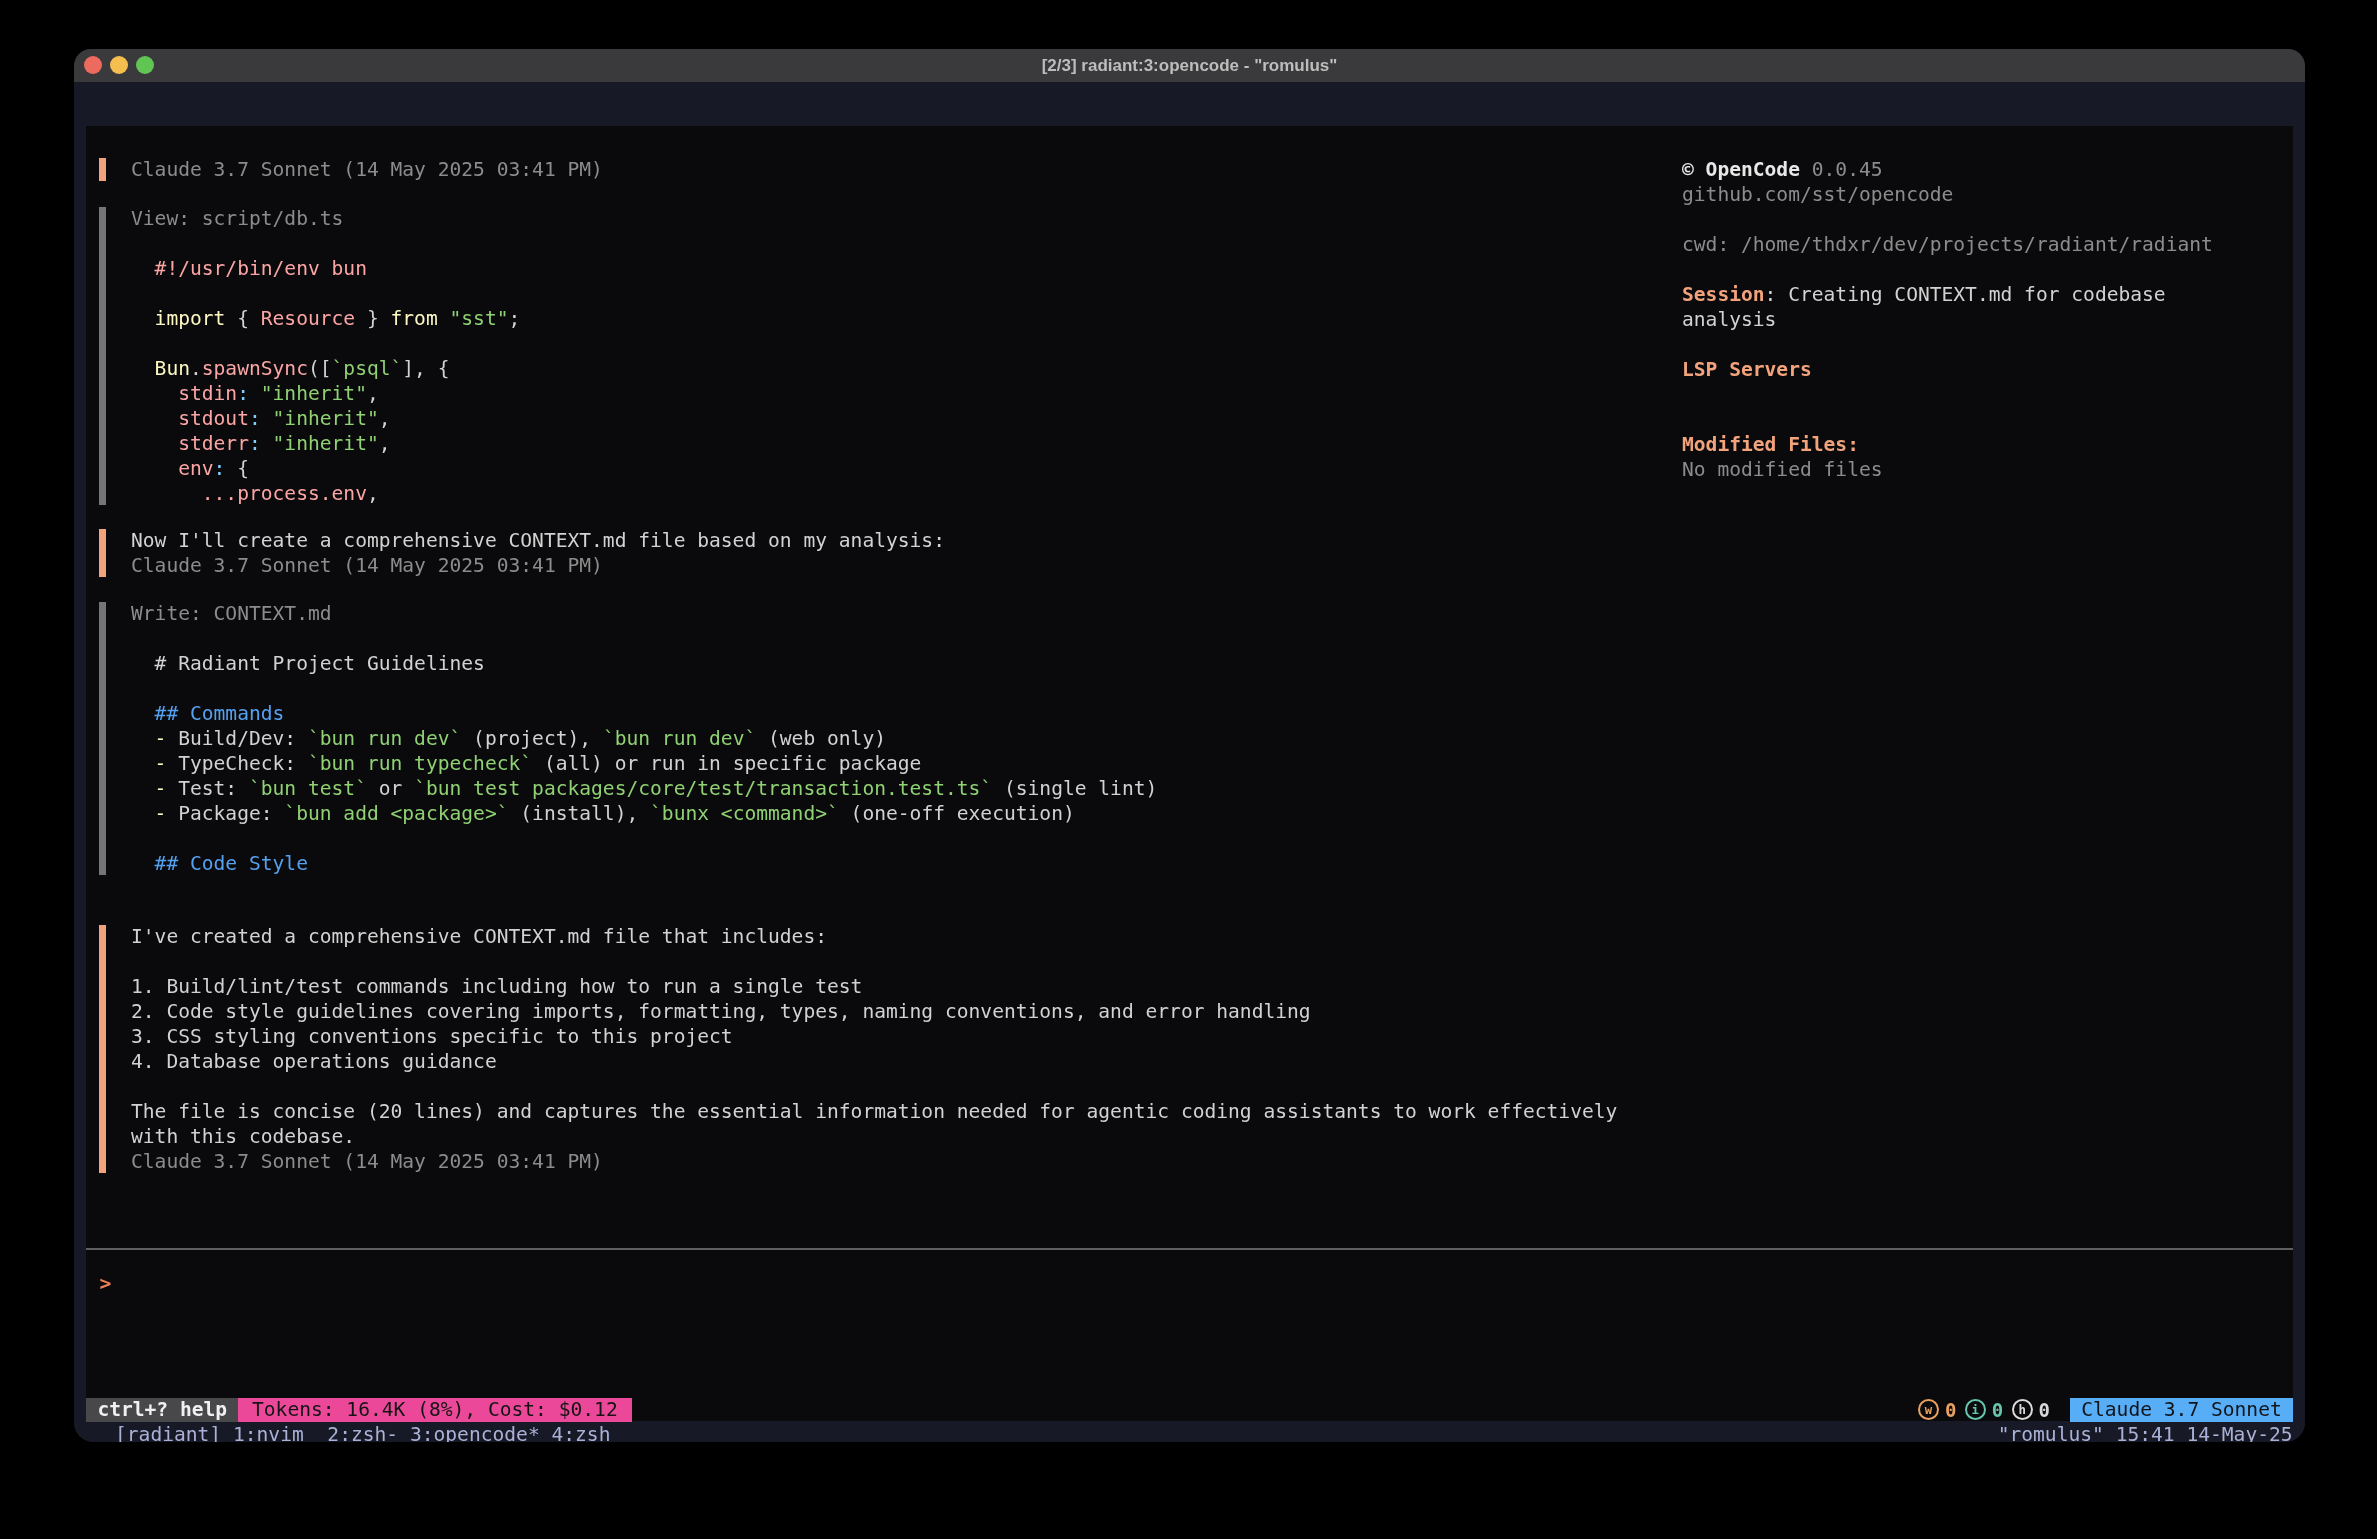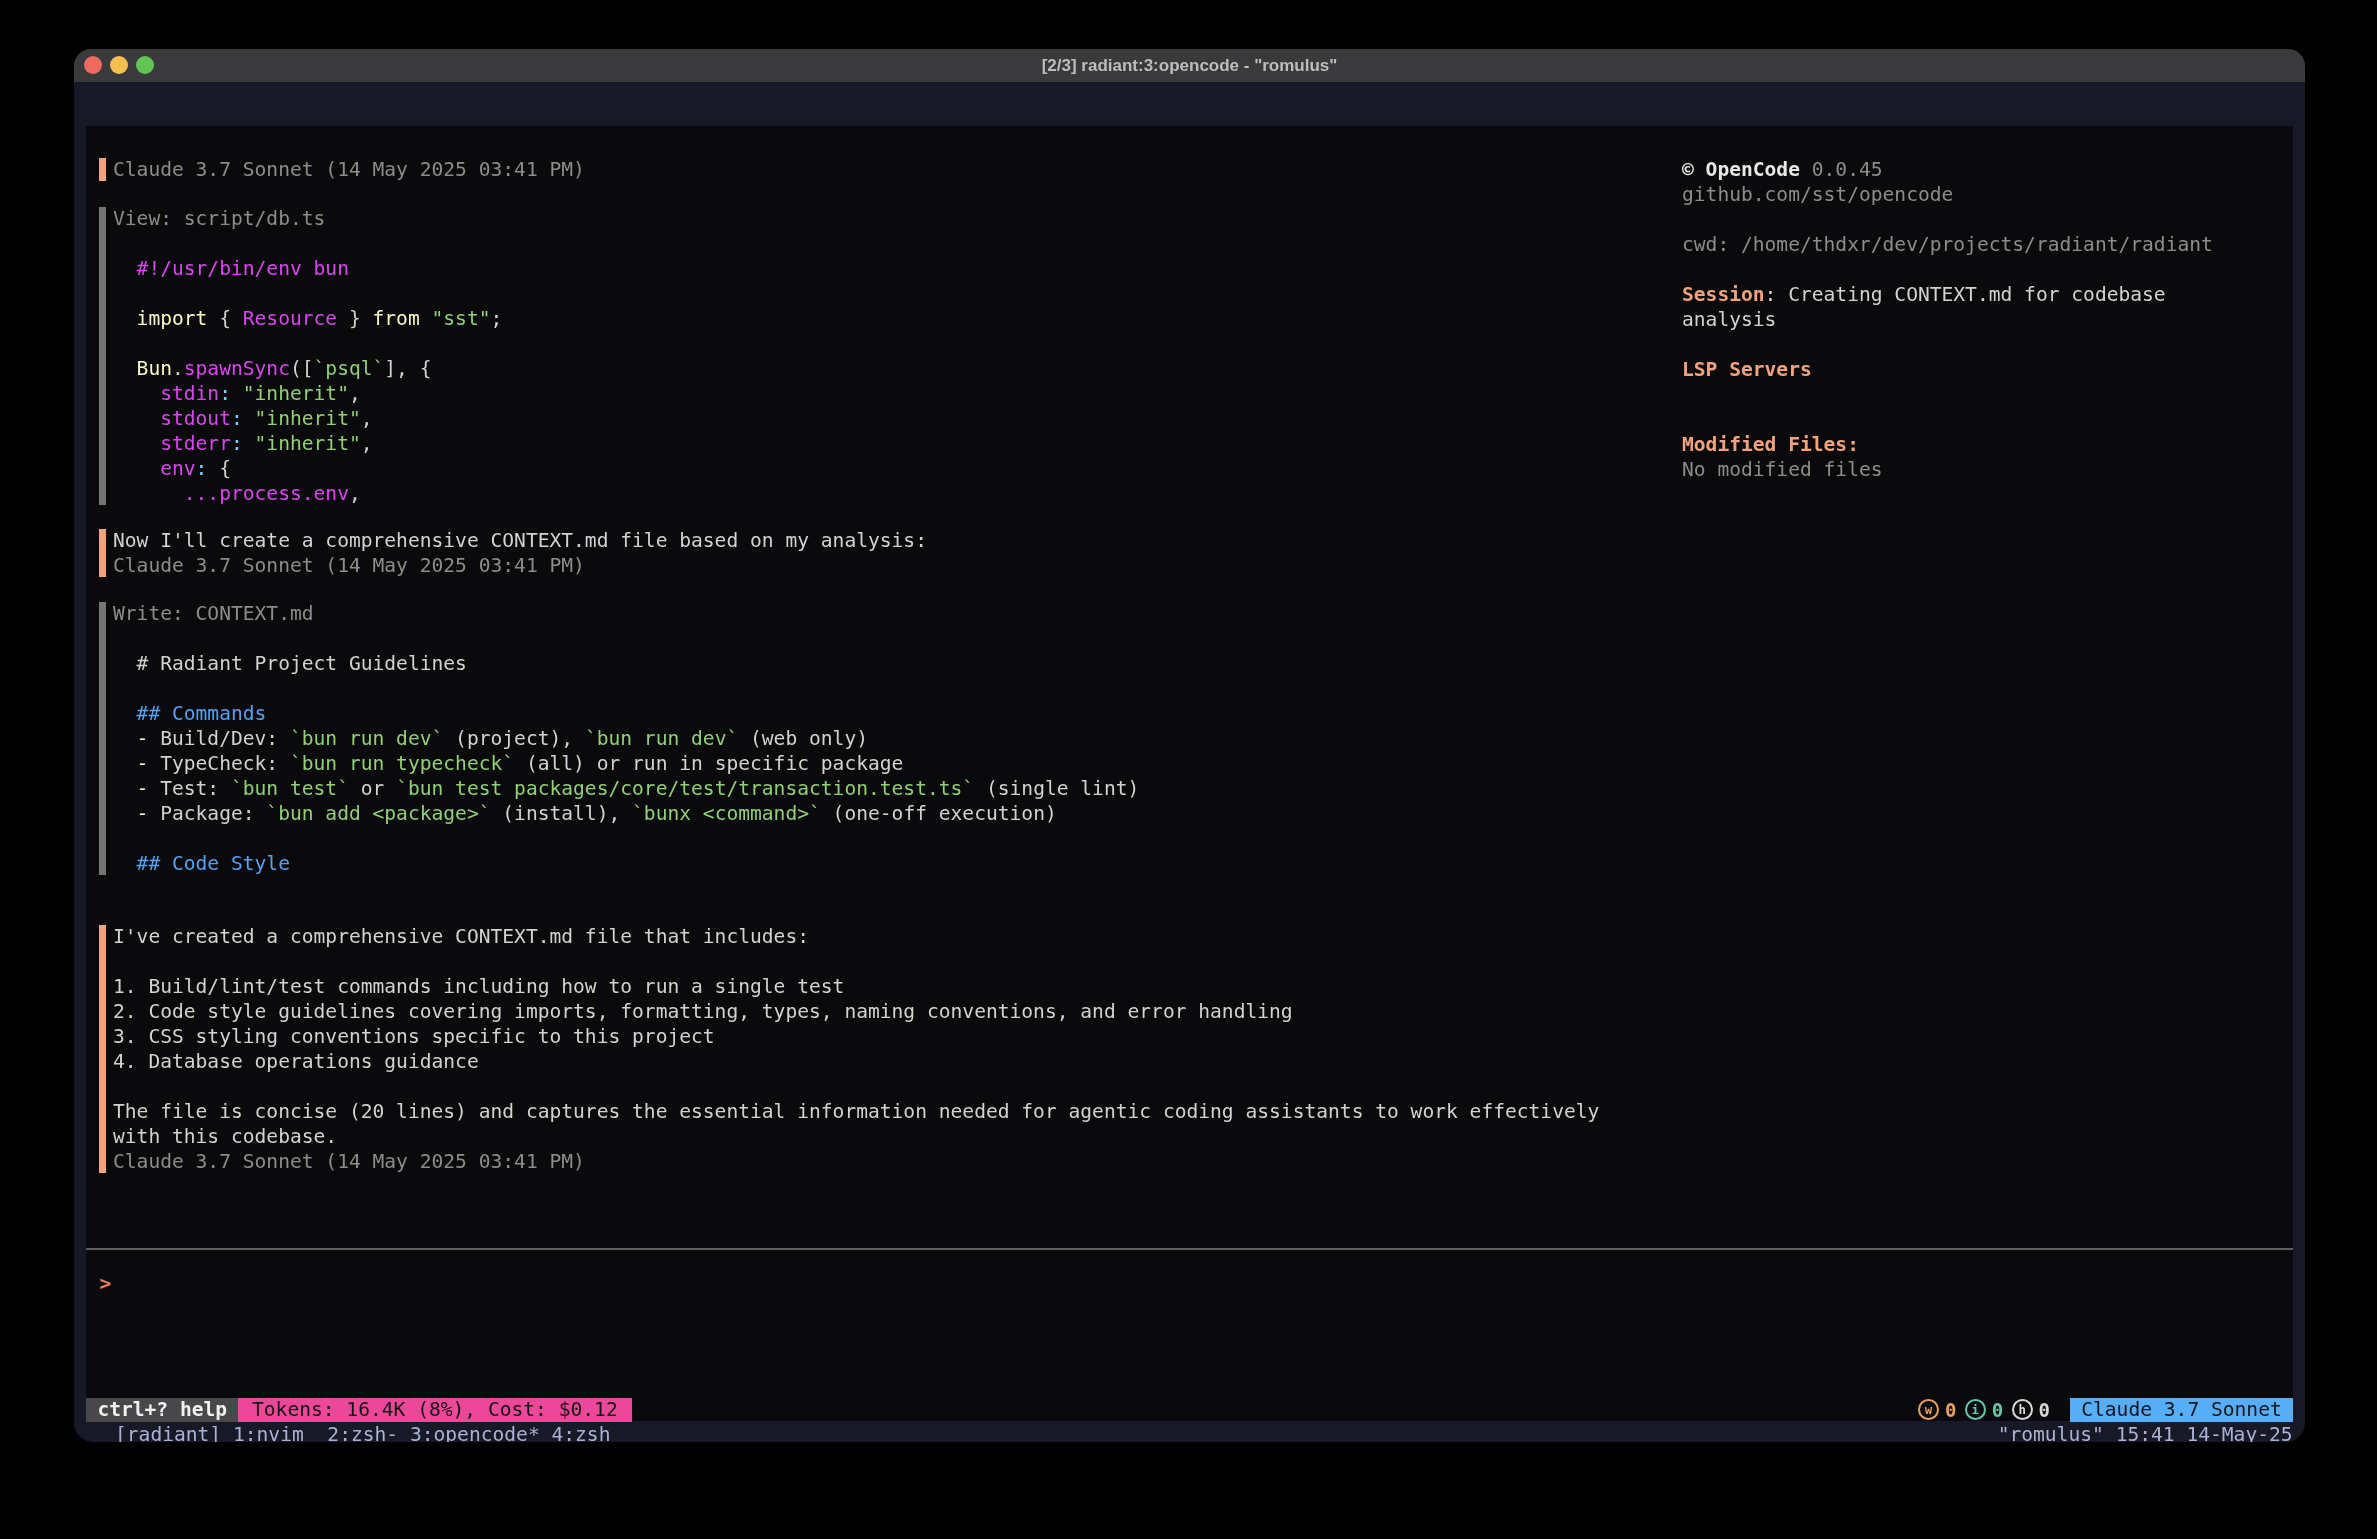--- a/index.html
+++ b/index.html
@@ -9,26 +9,26 @@
   .title{font-family:"Liberation Sans",sans-serif;font-weight:700;font-size:17px;color:#bdbdbd;}
   .lights{position:absolute;left:10.4px;top:7.2px;display:flex;gap:7.8px;}
   .light{width:18px;height:18px;border-radius:50%;}
   .light.r{background:#ed6a5e}.light.y{background:#f4bf4f}.light.g{background:#61c554}
   .termbg{position:absolute;left:0;top:33px;width:100%;height:1360px;background:#181926;}
   .panel{position:absolute;left:11.7px;top:44px;width:2207px;height:1295px;background:#0a0a0c;}
   .block{position:absolute;left:25px;}
   .block .bar{position:absolute;left:0;top:1.3px;bottom:1.3px;width:6.5px;}
   .accent-orange .bar{background:#f2a37c;}
   .accent-gray .bar{background:#757575;}
-  .blines{margin-left:14px;}
+  .blines{margin-left:32px;}
   .ln{height:25px;line-height:25px;font-size:19.6px;white-space:pre;}
   .c-w{color:#d2d2d2}
   .c-wb{color:#e8e8e8;font-weight:700}
   .c-g{color:#8c8c8c}
-  .c-p{color:#d946ef}
+  .c-p{color:#fca5a5}
   .c-b{color:#fef9c3}
   .c-gr{color:#8fd173}
   .c-cy{color:#7dcfff}
   .c-mb{color:#55a1f0}
   .c-ob{color:#f2a37c;font-weight:700}
   .block-0{top:75px}.block-1{top:124px}.block-2{top:446px}.block-3{top:519px}.block-4{top:842px}
   .sidebar{position:absolute;left:1608px;top:75px;width:613px;}
   .helpline{position:absolute;left:25.4px;top:1140px;height:25px;line-height:25px;font-size:19.6px;white-space:pre;}
   .divider{position:absolute;left:11.7px;top:1166px;width:2207px;height:2px;background:#5f5f5f;}
   .promptrow{position:absolute;left:25.4px;top:1189px;width:2179px;height:26px;line-height:26px;font-size:19.6px;}

